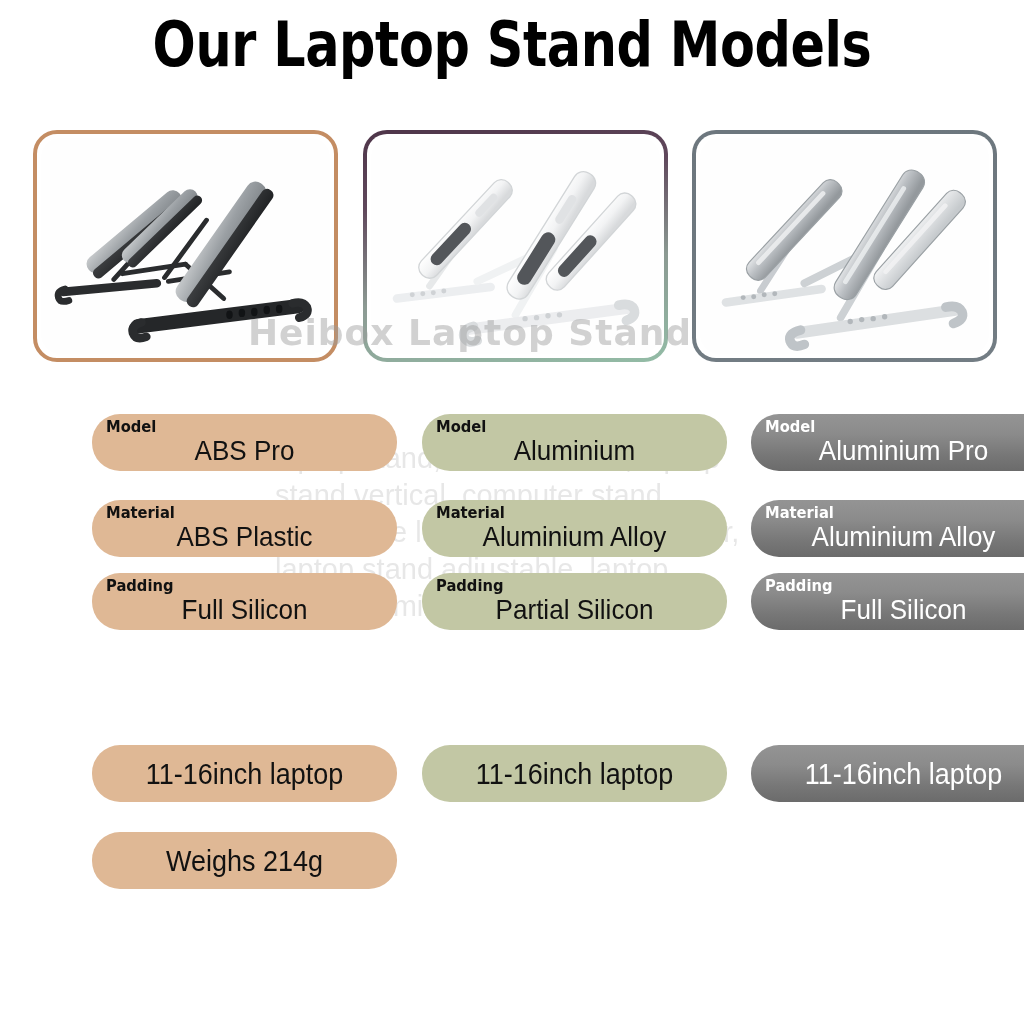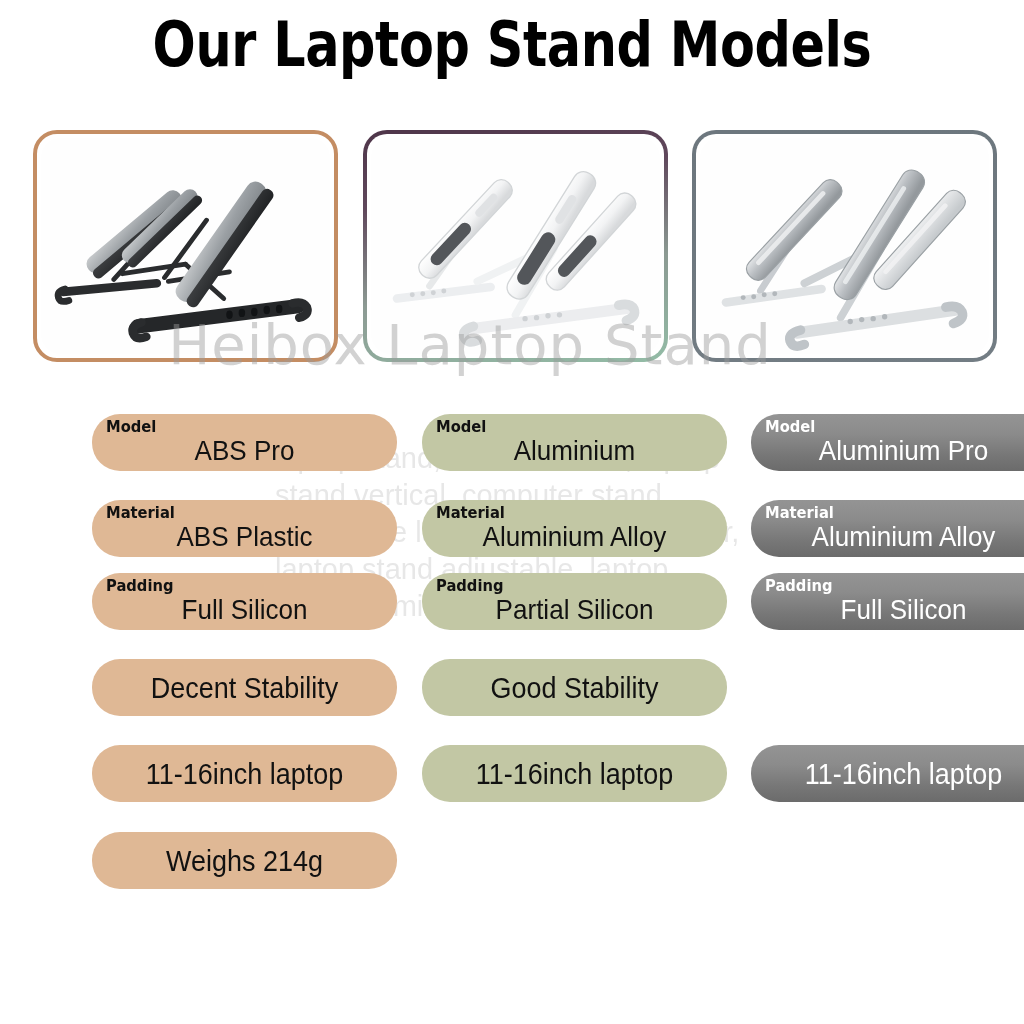--- a/index.html
+++ b/index.html
@@ -76,22 +76,22 @@
   .prod-svg { position: absolute; left: 0; top: 0; width: 100%; height: 100%; }
 
   
   #watermark-main {
     position: absolute;
     top: 312px;
     left: 0;
     width: 940px;
     text-align: center;
     font-family: "DejaVu Sans", sans-serif;
-    font-weight: normal;
-    font-size: 56px;
+    font-weight: bold;
+    font-size: 36px;
     letter-spacing: 1px;
     color: rgba(155,155,155,0.45);
     white-space: nowrap;
     pointer-events: none;
     z-index: 6;
   }
   #watermark-keywords {
     position: absolute;
     top: 440px;
     left: 275px;
@@ -392,26 +392,20 @@
     </div>
     <div class="pill col1 row2">
       <span class="pill-label">Padding</span>
       <span class="pill-value">Partial Silicon</span>
     </div>
     <div class="pill col2 row2">
       <span class="pill-label">Padding</span>
       <span class="pill-value">Full Silicon</span>
     </div>
 
-    <div class="pill col0 row3 nolabel">
-      <span class="pill-value">Decent Stability</span>
-    </div>
-    <div class="pill col1 row3 nolabel">
-      <span class="pill-value">Good Stability</span>
-    </div>
 
     <div class="pill col0 row4 nolabel">
       <span class="pill-value">11-16inch laptop</span>
     </div>
     <div class="pill col1 row4 nolabel">
       <span class="pill-value">11-16inch laptop</span>
     </div>
     <div class="pill col2 row4 nolabel">
       <span class="pill-value">11-16inch laptop</span>
     </div>

